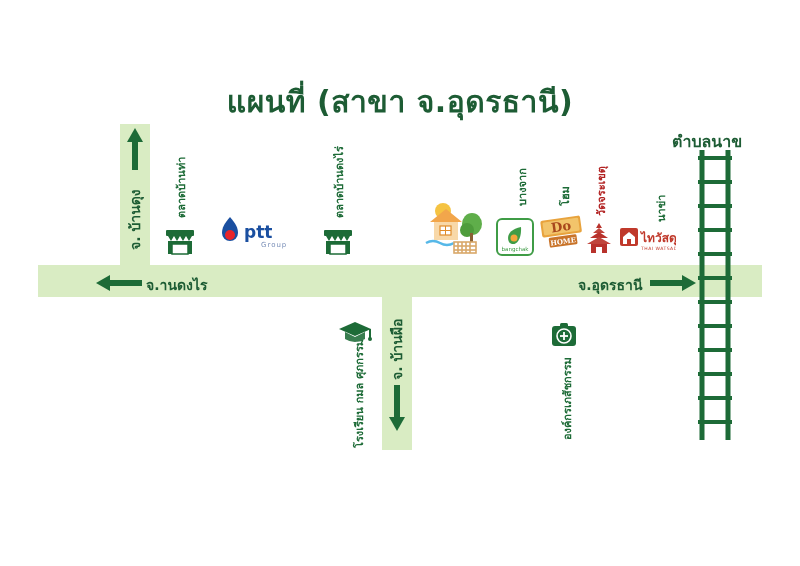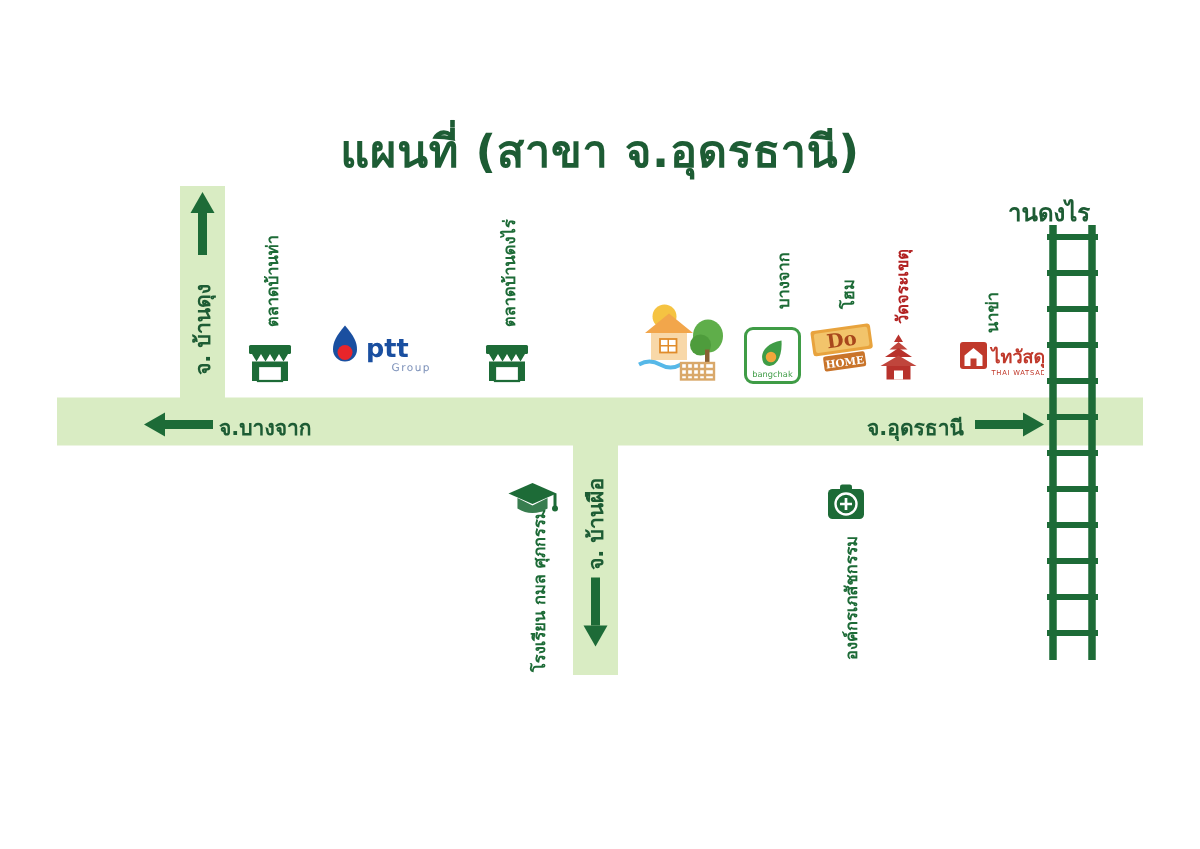--- a/index.html
+++ b/index.html
@@ -189,21 +189,21 @@
 
   
   .poi-icon { position: absolute; }
   #icon-market1  { left: 163px; top: 222px; width: 34px; height: 34px; }
   #icon-market2  { left: 321px; top: 222px; width: 34px; height: 34px; }
   #icon-ptt      { left: 216px; top: 214px; width: 74px; height: 40px; }
   #icon-house    { left: 424px; top: 200px; width: 64px; height: 56px; }
   #icon-bangchak { left: 496px; top: 218px; width: 38px; height: 38px; }
   #icon-dohome   { left: 540px; top: 212px; width: 44px; height: 42px; }
   #icon-temple   { left: 584px; top: 222px; width: 30px; height: 32px; }
-  #icon-thaiwat  { left: 640px; top: 226px; width: 56px; height: 26px; }
+  #icon-thaiwat  { left: 620px; top: 226px; width: 56px; height: 26px; }
   #icon-school   { left: 338px; top: 320px; width: 34px; height: 26px; }
   #icon-hospital { left: 551px; top: 322px; width: 26px; height: 26px; }
 
   
   .footer-address {
     position: absolute;
     left: 0; right: 0; top: 478px;
     text-align: center;
     font-size: 14.5px;
     font-weight: bold;
@@ -221,27 +221,27 @@
 
   <div class="road road-h"></div>
   <div class="road road-v-left"></div>
   <div class="road road-v-mid"></div>
 
   <div class="arrow arrow-up"></div>
   <div class="arrow arrow-down"></div>
   <div class="arrow arrow-left"></div>
   <div class="arrow arrow-right"></div>
 
-  <div class="road-label-h" id="label-nongkhai">จ.บางจาก</div>
+  <div class="road-label-h" id="label-nongkhai">จ.านดงไร</div>
   <div class="road-label-h" id="label-udon">จ.อุดรธานี</div>
   <div class="road-label-v" id="label-bandung">จ. บ้านดุง</div>
   <div class="road-label-v" id="label-banphue">จ. บ้านผือ</div>
 
 
-  <div class="railway-label">านดงไร</div>
+  <div class="railway-label">ตำบลนาข</div>
   <div class="railway">
     <svg width="42" height="290" viewBox="0 0 42 290" xmlns="http://www.w3.org/2000/svg">
       <g stroke="#1d6b37" stroke-width="5" fill="none">
         <line x1="8" y1="0" x2="8" y2="290"></line>
         <line x1="34" y1="0" x2="34" y2="290"></line>
       </g>
       <g stroke="#1d6b37" stroke-width="4">
         <line x1="4" y1="8" x2="38" y2="8"></line>
         <line x1="4" y1="32" x2="38" y2="32"></line>
         <line x1="4" y1="56" x2="38" y2="56"></line>

